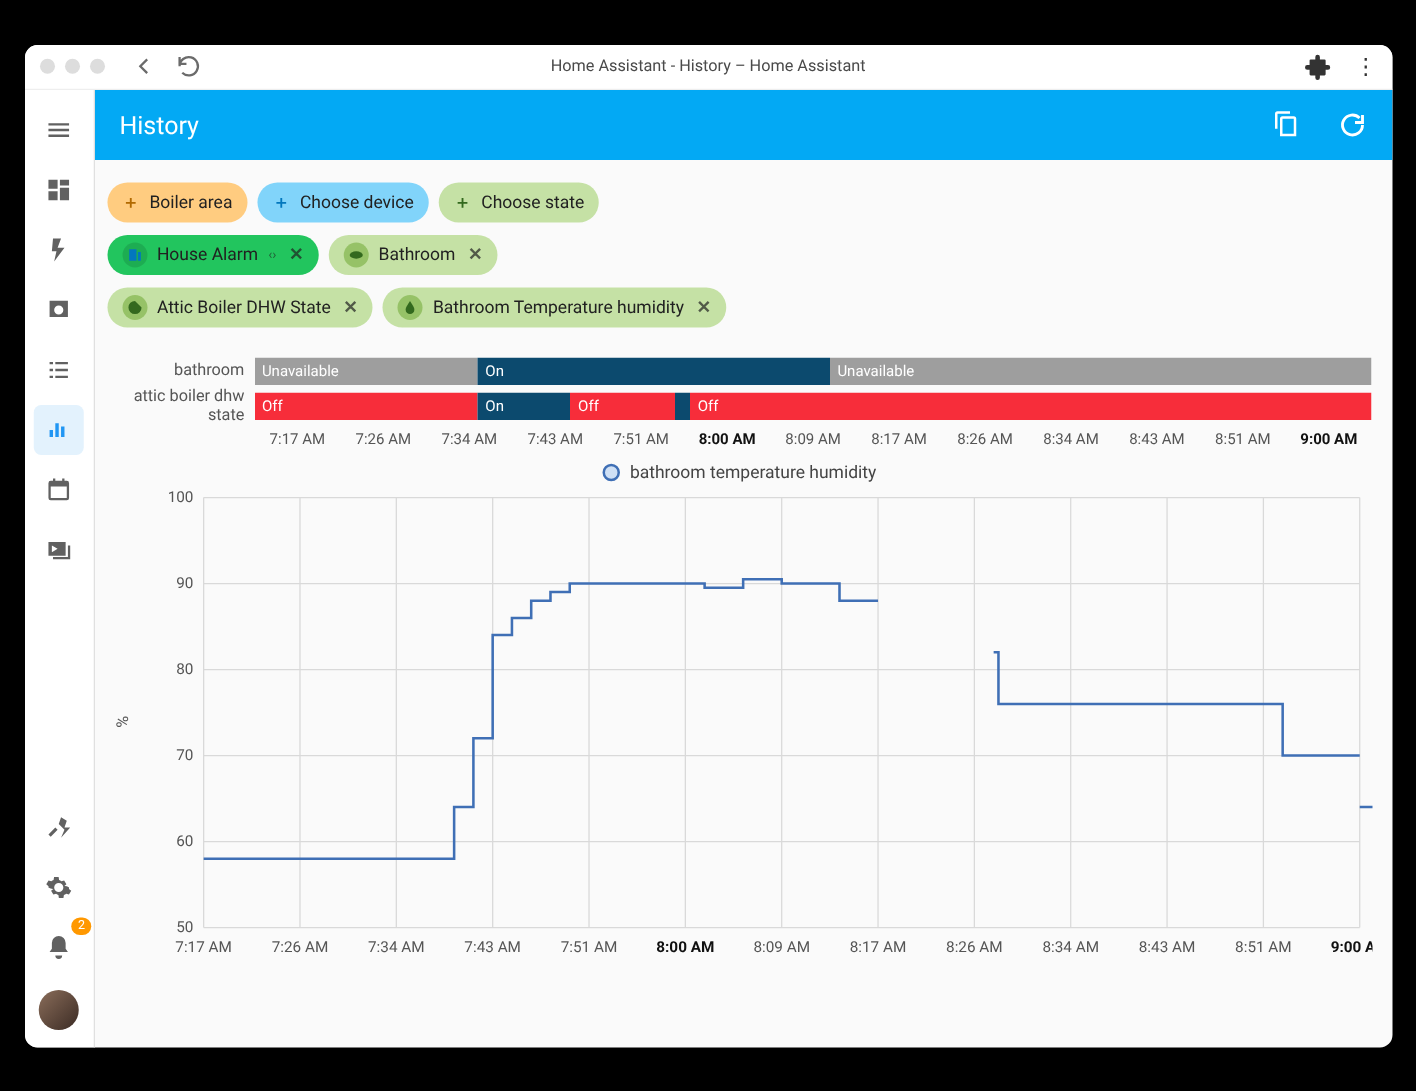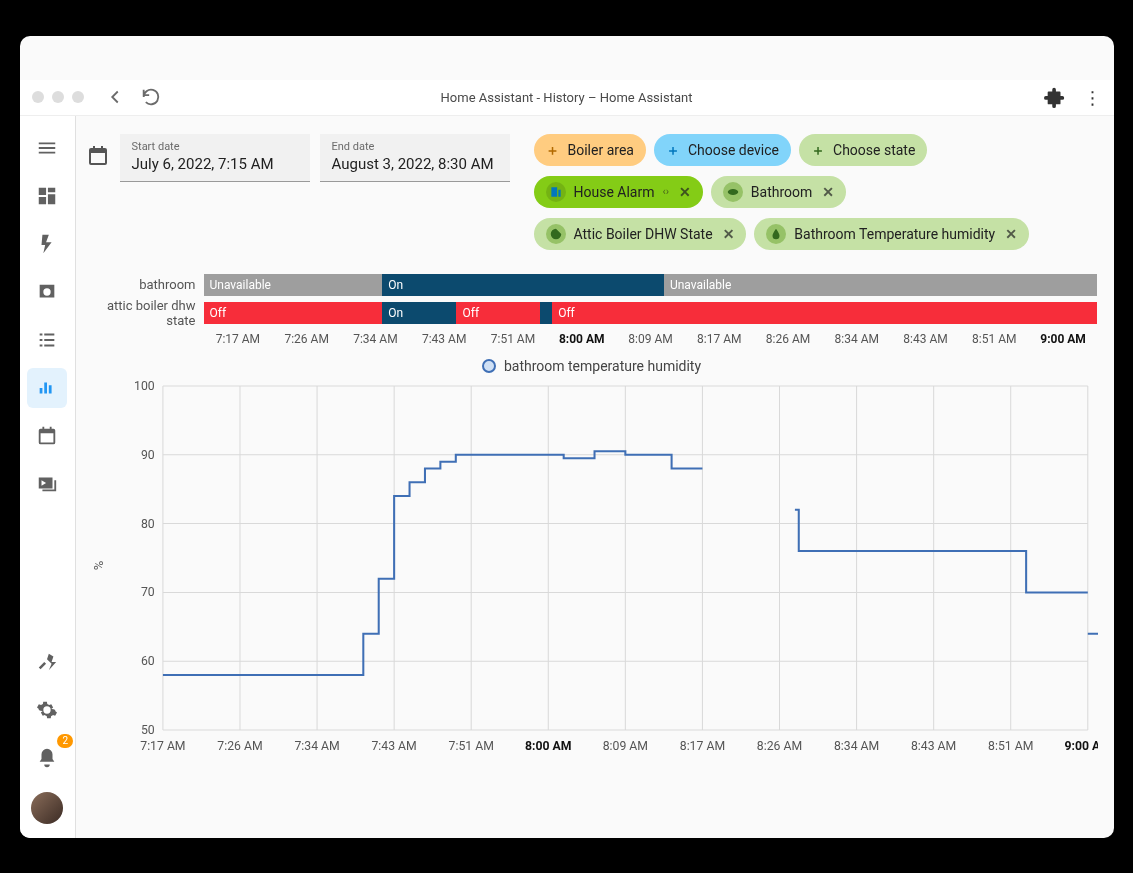--- a/index.html
+++ b/index.html
@@ -26,21 +26,20 @@
   
   .titlebar {
     height: 36px;
     background: #fff;
     display: flex;
     align-items: center;
     padding: 0 12px;
     gap: 8px;
     border-bottom: 1px solid #eee;
     position: relative;
-    margin-top: 44px;
   }
   .traffic { display:flex; gap:8px; }
   .traffic span { width:12px; height:12px; border-radius:50%; background:#ddd; }
   .nav-arrows { margin-left: 12px; display:flex; gap:14px; color:#6b6b6b; }
   .titlebar .title { position:absolute; left:0; right:0; text-align:center; font-size:13px; color:#4a4a4a; pointer-events:none; }
   .titlebar .right { margin-left:auto; display:flex; gap:18px; color:#333; align-items:center; }
   .icon-btn { cursor:pointer; display:inline-flex; }
   .dots-v::before { content:"⋮"; font-size:18px; }
   
   .app { flex:1; display:flex; min-height:0; }
@@ -93,21 +92,21 @@
   }
   .chip .plus, .chip .x { font-weight:bold; font-size:14px; line-height:1; }
   .chip .x { opacity:.7; margin-left:2px; cursor:pointer; }
   .chip .lead { width:20px; height:20px; border-radius:50%; background:rgba(0,0,0,.12); display:flex; align-items:center; justify-content:center; }
   .chip-orange { background:#ffcc80; }
   .chip-orange .plus{ color:#b26a00;}
   .chip-blue   { background:#81d4fa; }
   .chip-blue .plus{ color:#0277bd;}
   .chip-green  { background:#c5e1a5; }
   .chip-green .plus{ color:#33691e;}
-  .chip-sel-blue  { background:#84cc16; }
+  .chip-sel-blue  { background:#22c55e; }
   .chip-sel-green { background:#c5e1a5; }
   .chiprow2 { margin-top:10px; }
   
   .timeline { margin-top:22px; }
   .tl-row { display:flex; align-items:center; height:26px; margin-bottom:2px; }
   .tl-label { width:118px; text-align:right; padding-right:8px; font-size:13px; color:#555; }
   .tl-bar { flex:1; height:22px; display:flex; position:relative; overflow:hidden; }
   .seg { height:100%; color:#fff; font-size:12px; padding-left:6px; display:flex; align-items:center; overflow:hidden; white-space:nowrap; }
   .c-blue { background:#3f7ab5; }
   .c-purple { background:#9c27b0; }
@@ -222,38 +221,37 @@
       <div class="sb-btn bell">
         <svg class="svg-icon" viewBox="0 0 24 24" fill="currentColor">
             <path d="M12 2a6 6 0 0 0-6 6v5l-2 3h16l-2-3V8a6 6 0 0 0-6-6zm0 20a3 3 0 0 0 3-3H9a3 3 0 0 0 3 3z"></path>
           </svg>
         <span class="badge">2</span>
       </div>
       <div class="avatar"></div>
     </div>
 
     <div class="main">
+      <div class="header">
+        <h1>History</h1>
+        <div class="hspacer"></div>
+        <span class="hicon">
+          <svg width="24" height="24" viewBox="0 0 24 24" fill="currentColor">
+              <path d="M16 1H6a2 2 0 0 0-2 2v12h2V3h10zM19 5H10a2 2 0 0 0-2 2v14h13V7a2 2 0 0 0-2-2zM10 19V7h9v12z"></path>
+            </svg>
+        </span>
+        <span class="hicon" style="margin-left:18px">
+          <svg width="24" height="24" viewBox="0 0 24 24" fill="none" stroke="currentColor" stroke-width="2.3">
+              <path d="M20 12a8 8 0 1 1-2.34-5.66M20 4v6h-6"></path>
+            </svg>
+        </span>
+      </div>
 
       <div class="content">
         <div class="filters">
-          <div class="daterow">
-            <span class="cal-icon">
-              <svg width="24" height="24" viewBox="0 0 24 24" fill="currentColor">
-                  <path d="M5 4h14a2 2 0 0 1 2 2v13a2 2 0 0 1-2 2H5a2 2 0 0 1-2-2V6a2 2 0 0 1 2-2zm0 5v10h14V9zM7 2h2v3H7zM15 2h2v3h-2z"></path>
-                </svg>
-            </span>
-            <div class="datefield">
-              <div class="lbl">Start date</div>
-              <div class="val">July 6, 2022, 7:15 AM</div>
-            </div>
-            <div class="datefield">
-              <div class="lbl">End date</div>
-              <div class="val">August 3, 2022, 8:30 AM</div>
-            </div>
-          </div>
 
           <div style="flex:1">
             <div class="chips">
               <div class="chip chip-orange">
                 <span class="plus">＋</span>
                 <span>Boiler area</span>
               </div>
               <div class="chip chip-blue">
                 <span class="plus">＋</span>
                 <span>Choose device</span>

